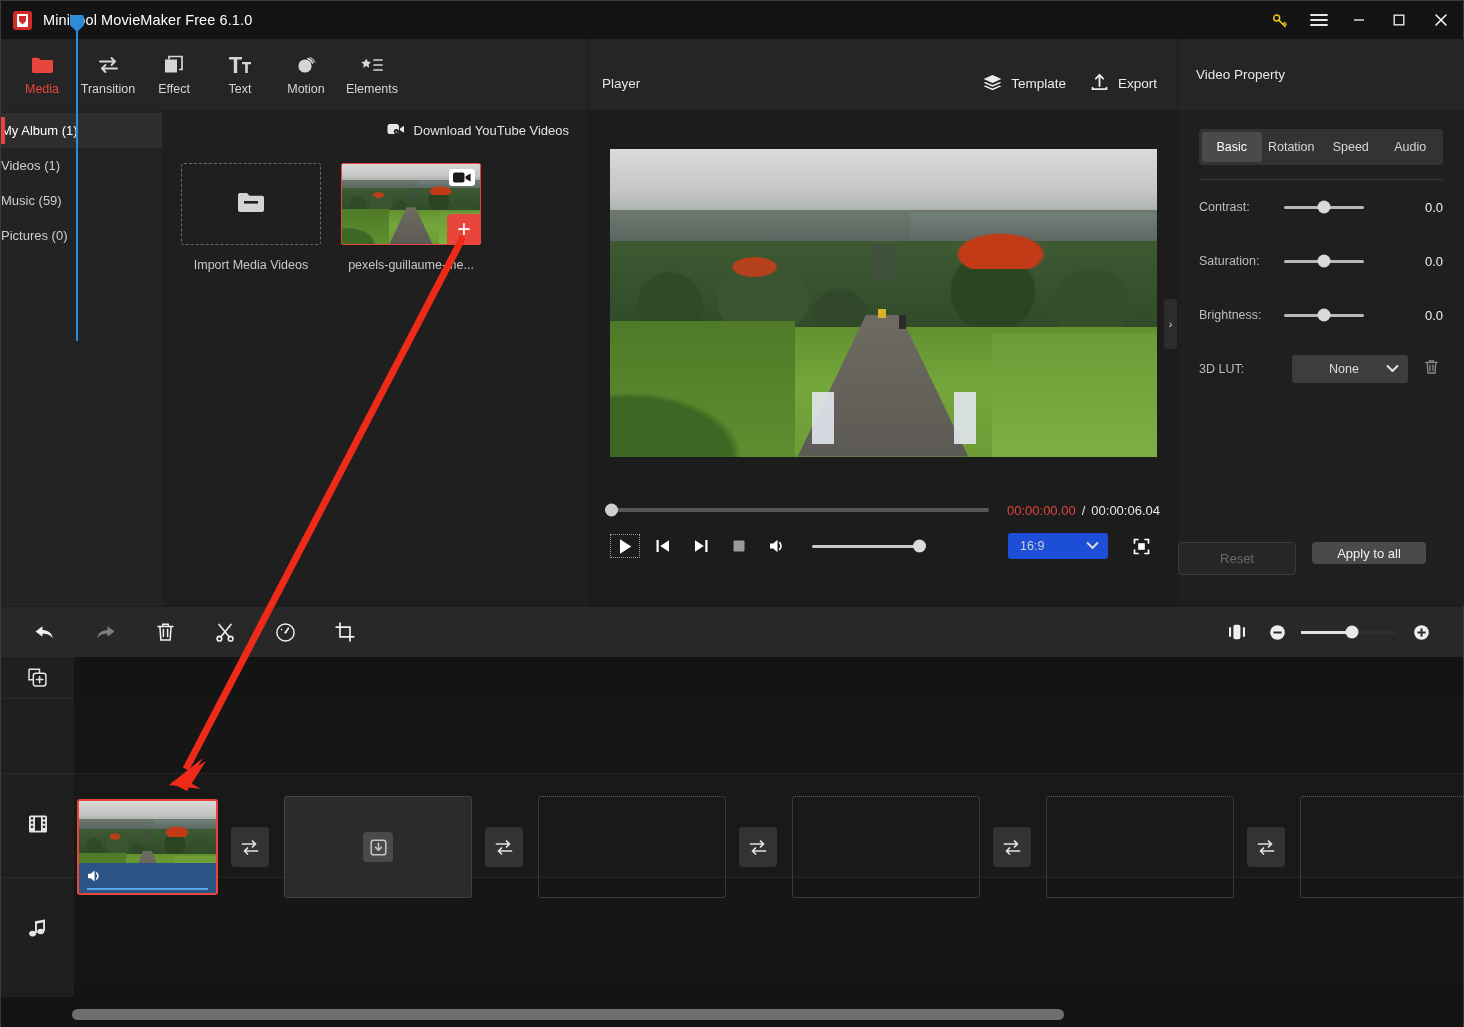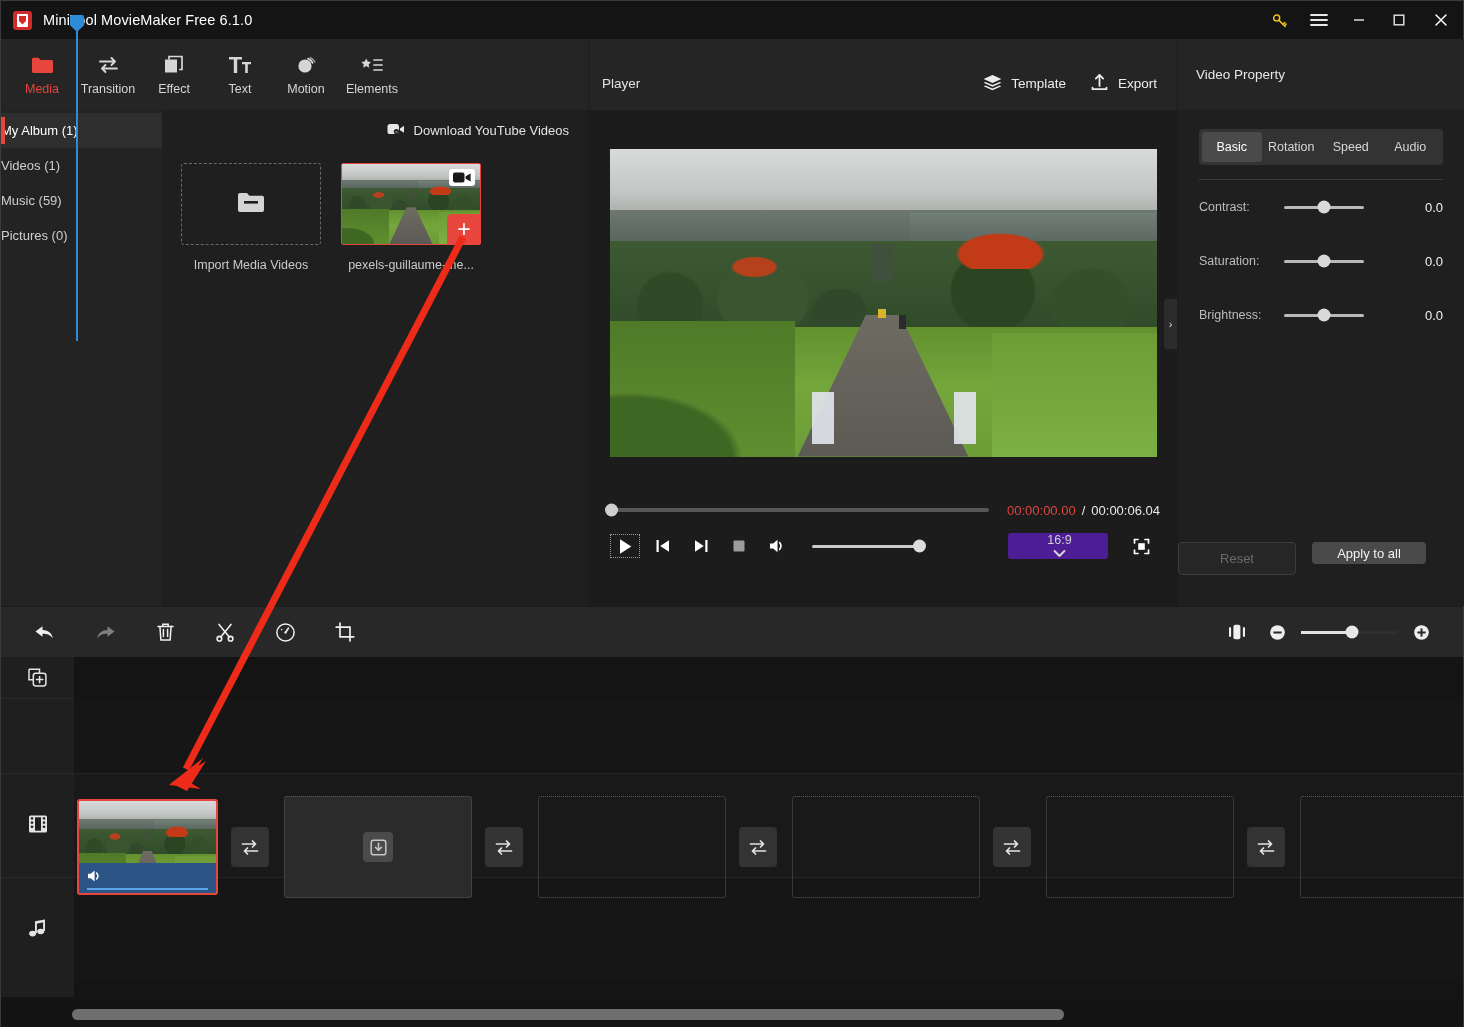--- a/index.html
+++ b/index.html
@@ -176,23 +176,23 @@
   .ctrl-btn { width: 38px; height: 32px; display:flex; align-items:center; justify-content:center; color:#f0f0f0; }
   .ctrl-btn.focus { outline: 1px dotted #9a9a9a; outline-offset: -5px; }
   .vol-track {
     width: 108px; height: 3px; background: #cbcbcb; border-radius: 2px;
     position: relative; margin-left: 16px;
   }
   .vol-knob { position:absolute; right:-6px; top:50%; transform:translateY(-50%);
     width: 13px; height: 13px; border-radius:50%; background:#dcdcdc; }
   .ctrl-right { margin-left: auto; display: flex; align-items: center; gap: 14px; }
   .ratio-select {
-    width: 100px; height: 26px; background: #4c1d95; border-radius: 3px;
+    width: 100px; height: 26px; background: #1d4ed8; border-radius: 3px;
     display: flex; align-items: center; justify-content: space-between;
-    padding: 0 9px 0 12px; color: #cfcfcf; font-size: 12.5px; flex-direction: column;
+    padding: 0 9px 0 12px; color: #cfcfcf; font-size: 12.5px;
   }
   .collapse-tab {
     position: absolute; right: 0; top: 260px; width: 13px; height: 50px;
     background: #2c2c2c; border-radius: 3px 0 0 3px;
     display: flex; align-items: center; justify-content: center; color: #dcdcdc;
     font-size: 11px;
   }
 
   
   .prop-panel {
@@ -637,20 +637,39 @@
     </div>
 
     <div class="prop-row">
       <span class="prop-label">Brightness:</span>
       <div class="pslider">
           <div class="pknob"></div>
         </div>
       <span class="prop-val">0.0</span>
     </div>
 
+    <div class="prop-row">
+      <span class="prop-label">3D LUT:</span>
+      <div class="lut-select">
+        <span style="flex:1;text-align:center;">None</span>
+        <span>
+          <svg width="13" height="9" viewBox="0 0 13 9" fill="none" stroke="#e0e0e0" stroke-width="2.1" stroke-linecap="round" stroke-linejoin="round">
+              <path d="M1.6 2 6.5 7 11.4 2"></path>
+            </svg>
+        </span>
+      </div>
+      <span class="trash-btn">
+        <svg width="15" height="16" viewBox="0 0 15 16" fill="none" stroke="#8a8a8a" stroke-width="1.3" stroke-linecap="round">
+          <path d="M1.8 3.4h11.4"></path>
+            <path d="M5.6 3.4V1.8h3.8v1.6"></path>
+            <path d="M3.2 3.4 4 14h7l.8-10.6"></path>
+            <path d="M6 6v5.5M9 6v5.5"></path>
+        </svg>
+      </span>
+    </div>
 
     <div class="prop-actions">
       <div class="btn-ghost">Reset</div>
       <div class="btn-solid">Apply to all</div>
     </div>
   </div>
 
   <div class="tl-toolbar">
     <div class="tlb-group-left">
       <div class="tlb-ico">

